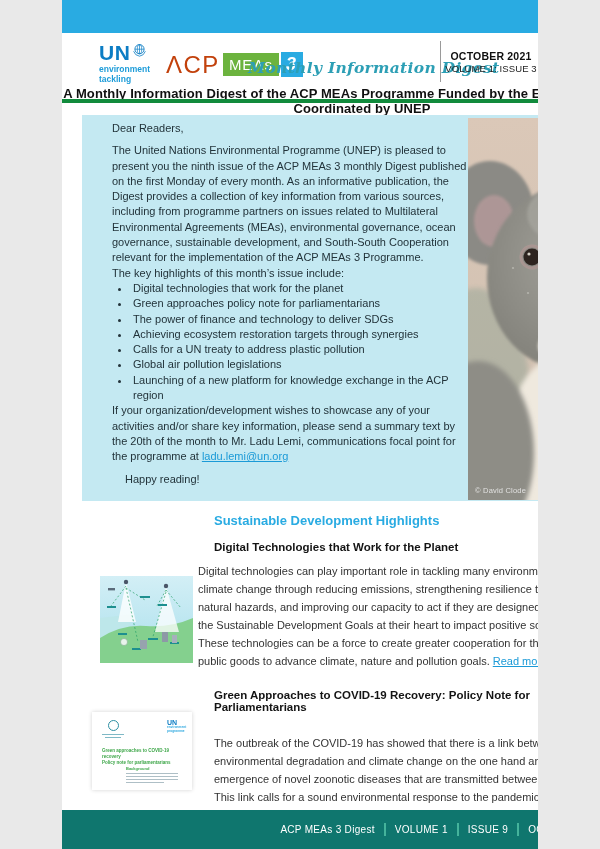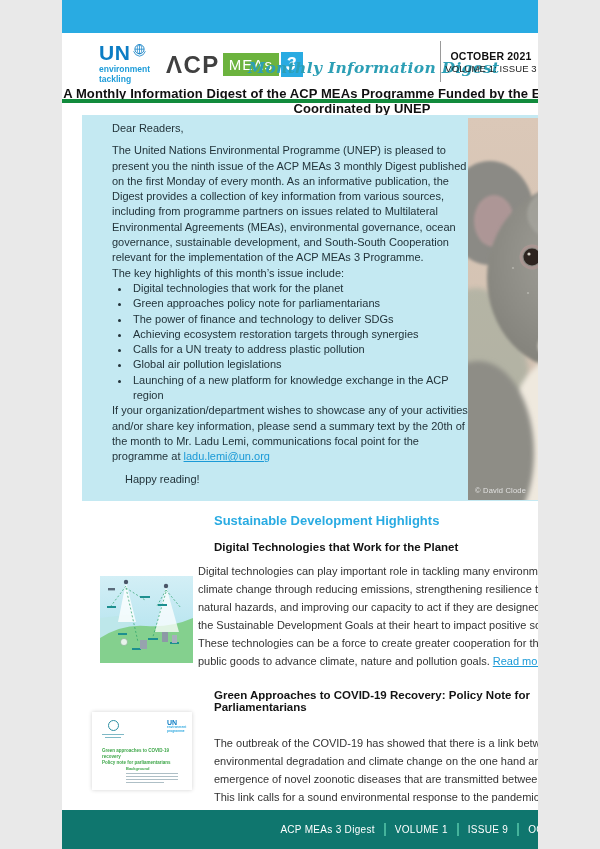--- a/index.html
+++ b/index.html
@@ -14,21 +14,21 @@
 
   
   .unep-logo { position:absolute; left:37px; top:44px; }
   .un-row { display:flex; align-items:flex-start; gap:2px; }
   .un-txt { font-size:21px; font-weight:bold; color:#0C7DC4; line-height:0.85; letter-spacing:0.5px; }
   .un-emblem { margin-top:-1px; }
   .un-sub { font-size:8.5px; font-weight:bold; color:#1D9CD9; line-height:1.18; }
   .un-sub.first { margin-top:2px; }
 
   .acpmeas-logo { position:absolute; left:104px; top:52px; display:flex; align-items:center; }
-  .acp-txt { font-size:24px; font-weight:bold; color:#404040; letter-spacing:1.5px; margin-right:3px; line-height:1; }
+  .acp-txt { font-size:24px; font-weight:normal; color:#c2410c; letter-spacing:1.5px; margin-right:3px; line-height:1; }
   .meas-box { background:#6CB33E; color:#fff; font-size:15px; font-weight:normal; letter-spacing:1px; padding:4px 6px 4px 6px; line-height:1; }
   .three-box { background:#29ABE2; color:#fff; font-size:18px; font-weight:bold; font-style:italic; padding:4px 7px 4px 5px; margin-left:2px; line-height:0.95; }
 
   .script-title { position:absolute; left:186px; top:58px; font-family:"DejaVu Serif", serif;
     font-style:italic; font-weight:bold; font-size:15.5px; color:#2D9FB5; letter-spacing:0.3px; white-space:nowrap; }
 
   .divider-v { position:absolute; left:378px; top:41px; width:1px; height:41px; background:#9a9a9a; }
 
   .issue-block { position:absolute; left:383px; top:50px; width:92px; text-align:center; }
   .issue-l1 { font-size:10.5px; font-weight:bold; color:#0f0f0f; letter-spacing:0.2px; }
@@ -181,21 +181,21 @@
       <p class="lead">The key highlights of this month’s issue include:</p>
       <ul>
         <li>Digital technologies that work for the planet</li>
         <li>Green approaches policy note for parliamentarians</li>
         <li>The power of finance and technology to deliver SDGs</li>
         <li>Achieving ecosystem restoration targets through synergies</li>
         <li>Calls for a UN treaty to address plastic pollution</li>
         <li>Global air pollution legislations</li>
         <li>Launching of a new platform for knowledge exchange in the ACP region</li>
       </ul>
-      <p class="para2"><span>If your organization/department wishes to showcase any of your activities and/or share key information, please send a summary text by the 20th of the month to Mr. Ladu Lemi, communications focal point for the programme at </span><a class="email" href="#">ladu.lemi@un.org</a></p>
+      <p class="para2"><span>If your organization/development wishes to showcase any of your activities and/or share key information, please send a summary text by the 20th of the month to Mr. Ladu Lemi, communications focal point for the programme at </span><a class="email" href="#">ladu.lemi@un.org</a></p>
       <p class="closing">Happy reading!</p>
     </div>
 
     <figure class="koala">
       <svg width="203" height="382" viewBox="0 0 203 382">
         <defs>
           <linearGradient id="kbg" x1="0" y1="0" x2="0" y2="1">
             <stop offset="0" stop-color="#DBC8B8"></stop>
               <stop offset="1" stop-color="#CDBEAF"></stop>
           </linearGradient>

